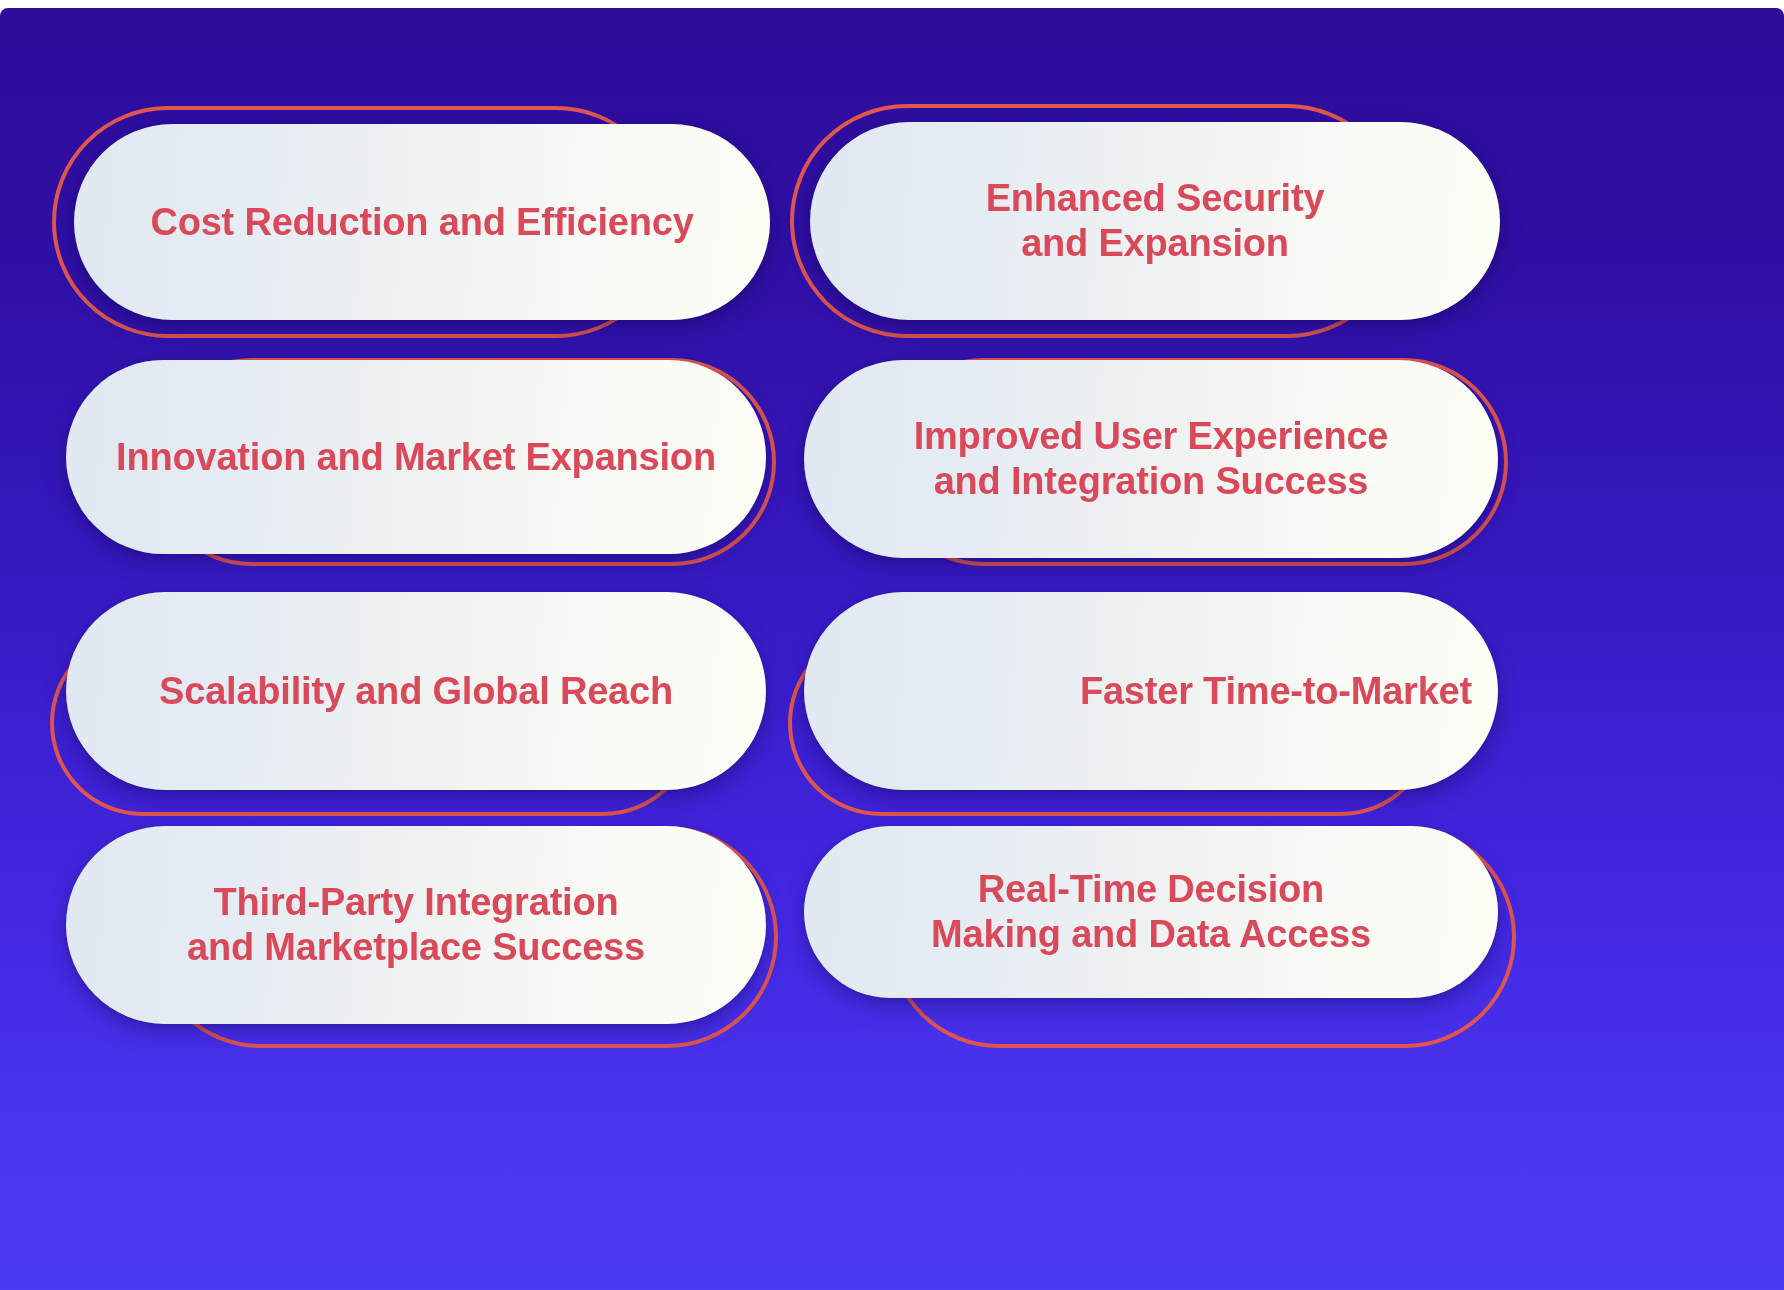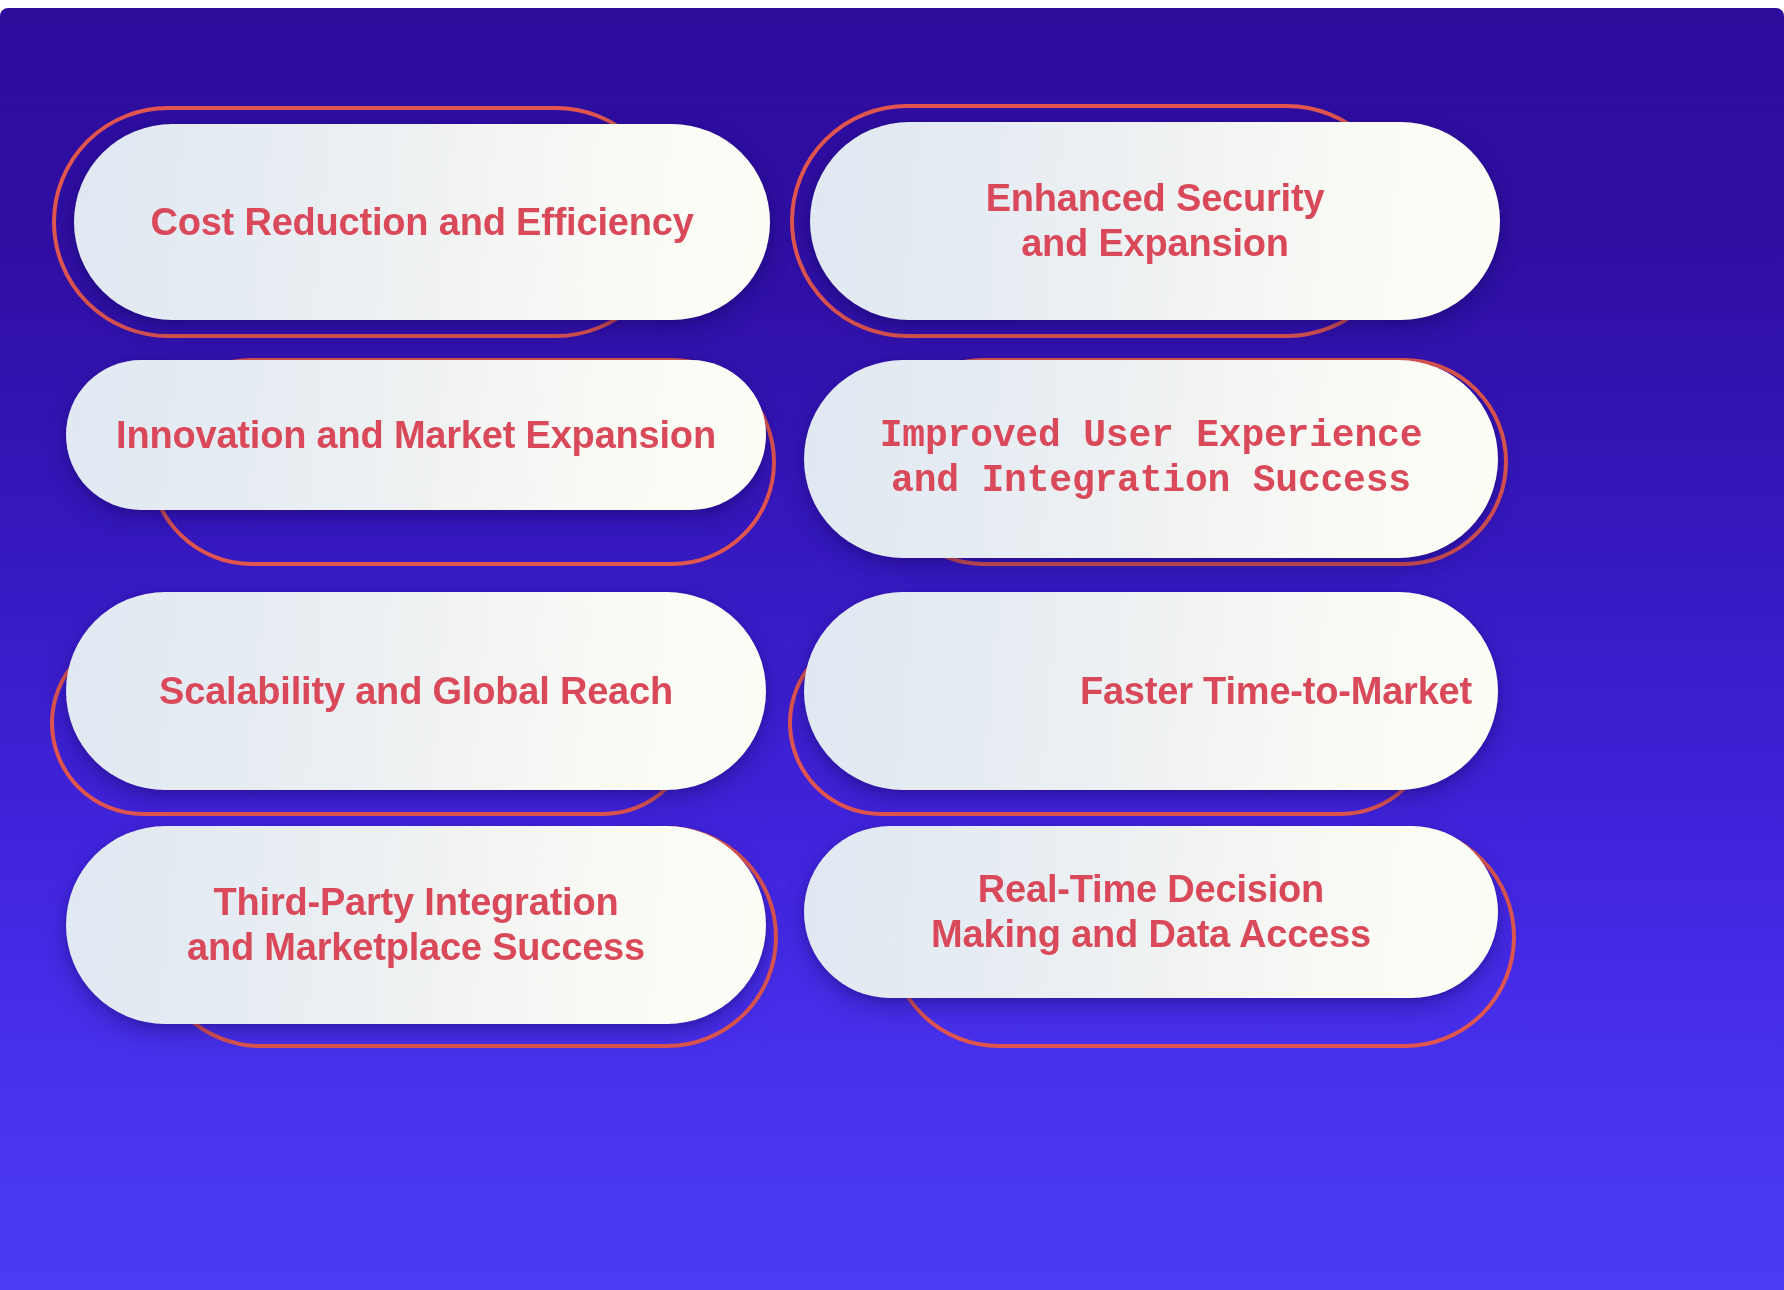--- a/index.html
+++ b/index.html
@@ -101,28 +101,28 @@
     <div class="cell">
       <div class="outline" style="left:790px; top:96px; width:614px; height:234px;"></div>
       <div class="card" style="left:810px; top:114px; width:690px; height:198px;">
         <span class="card-label">Enhanced Security
 and Expansion</span>
       </div>
     </div>
 
     <div class="cell">
       <div class="outline" style="left:148px; top:350px; width:628px; height:208px;"></div>
-      <div class="card" style="left:66px; top:352px; width:700px; height:150px;">
+      <div class="card" style="left:66px; top:352px; width:700px; height:194px;">
         <span class="card-label">Innovation and Market Expansion</span>
       </div>
     </div>
 
     <div class="cell">
       <div class="outline" style="left:880px; top:350px; width:628px; height:208px;"></div>
-      <div class="card" style="left:804px; top:352px; width:694px; height:198px;font-family:Liberation Mono, monospace;">
+      <div class="card" style="left:804px; top:352px; width:694px; height:198px;">
         <span class="card-label">Improved User Experience
 and Integration Success</span>
       </div>
     </div>
 
     <div class="cell">
       <div class="outline" style="left:50px; top:622px; width:646px; height:186px;"></div>
       <div class="card" style="left:66px; top:584px; width:700px; height:198px;text-align:center;">
         <span class="card-label">Scalability and Global Reach</span>
       </div>

